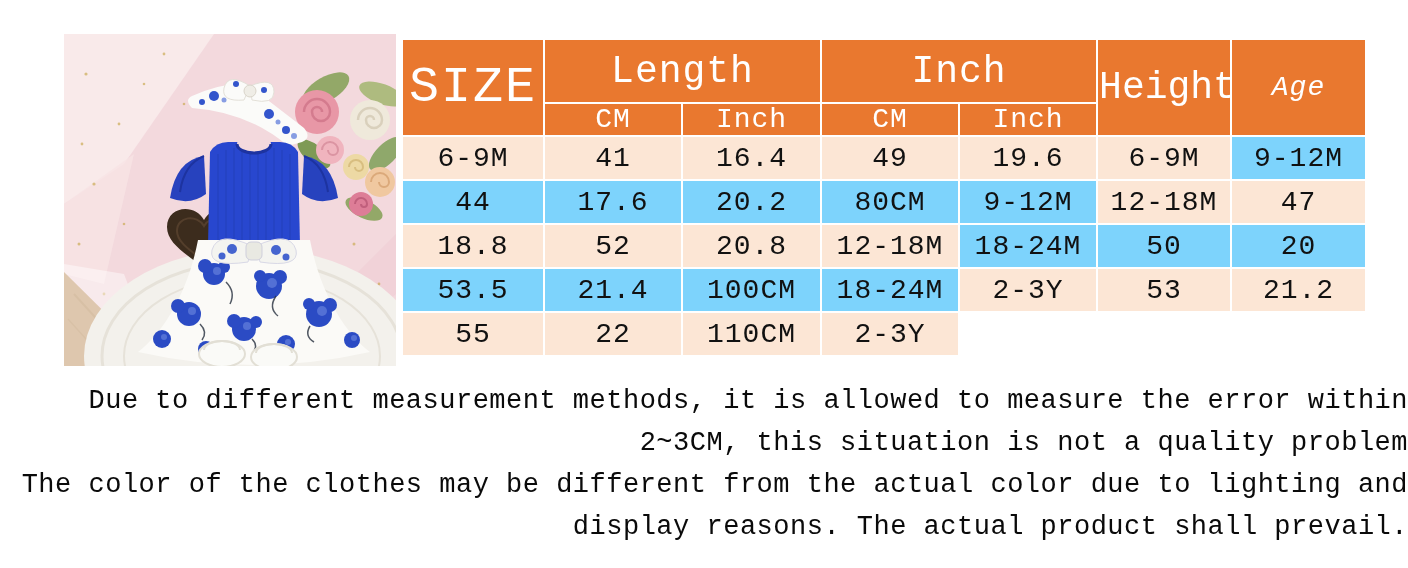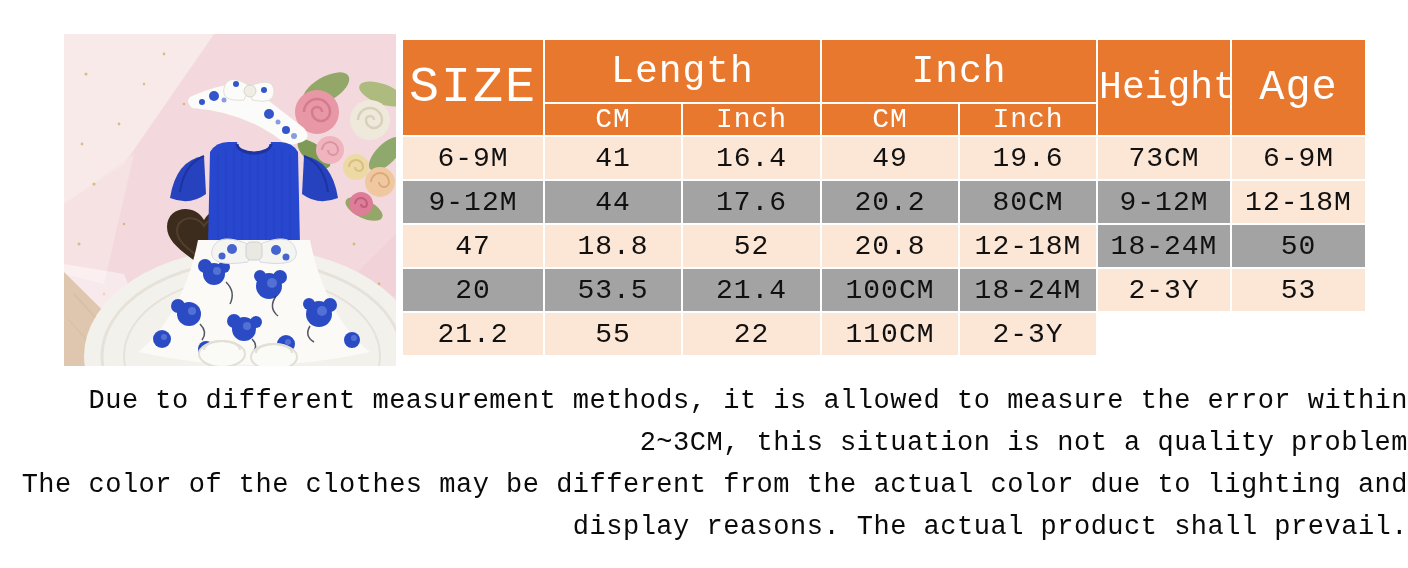--- a/index.html
+++ b/index.html
@@ -18,27 +18,27 @@
     grid-template-rows:62px 31px repeat(5, 42px);
     gap:2px;
   }
   .cell { display:flex; align-items:center; justify-content:center;
           font-size:28px; letter-spacing:1px; white-space:nowrap; }
   .hcell { background:#E9782F; color:#ffffff; }
   .h-size   { grid-column:1; grid-row:1/3; font-size:50px; letter-spacing:2px; }
   .h-length { grid-column:2/4; grid-row:1; font-size:38px; }
   .h-bust   { grid-column:4/6; grid-row:1; font-size:38px; }
   .h-height { grid-column:6; grid-row:1/3; font-size:38px; letter-spacing:0;padding-left:7px; }
-  .h-age    { grid-column:7; grid-row:1/3; font-size:42px; }
+  .h-age    { grid-column:7; grid-row:1/3; font-size:28px;font-style:italic; }
   .h-cm1  { grid-column:2; grid-row:2; }
   .h-in1  { grid-column:3; grid-row:2; }
   .h-cm2  { grid-column:4; grid-row:2; }
   .h-in2  { grid-column:5; grid-row:2; }
   .row-light { background:#FCE6D5;text-align:center; }
-  .row-dark  { background:#a3a3a3; }
+  .row-dark  { background:#7dd3fc; }
 
   
   .disclaimer { position:absolute; left:0; top:380px; width:1408px; text-align:right; }
   .disclaimer div { font-size:27px; line-height:42px; letter-spacing:0.5px; color:#0a0a0a; }
 </style>
 </head>
 <body>
 
 <div class="page">
 
@@ -227,21 +227,20 @@
     <div class="cell hcell h-cm1">CM</div>
     <div class="cell hcell h-in1">Inch</div>
     <div class="cell hcell h-cm2">CM</div>
     <div class="cell hcell h-in2">Inch</div>
 
   <div class="cell row-light">6-9M</div>
       <div class="cell row-light">41</div>
       <div class="cell row-light">16.4</div>
       <div class="cell row-light">49</div>
       <div class="cell row-light">19.6</div>
-      <div class="cell row-light">73CM</div>
       <div class="cell row-light">6-9M</div>
       <div class="cell row-dark">9-12M</div>
       <div class="cell row-dark">44</div>
       <div class="cell row-dark">17.6</div>
       <div class="cell row-dark">20.2</div>
       <div class="cell row-dark">80CM</div>
       <div class="cell row-dark">9-12M</div>
       <div class="cell row-light">12-18M</div>
       <div class="cell row-light">47</div>
       <div class="cell row-light">18.8</div>

